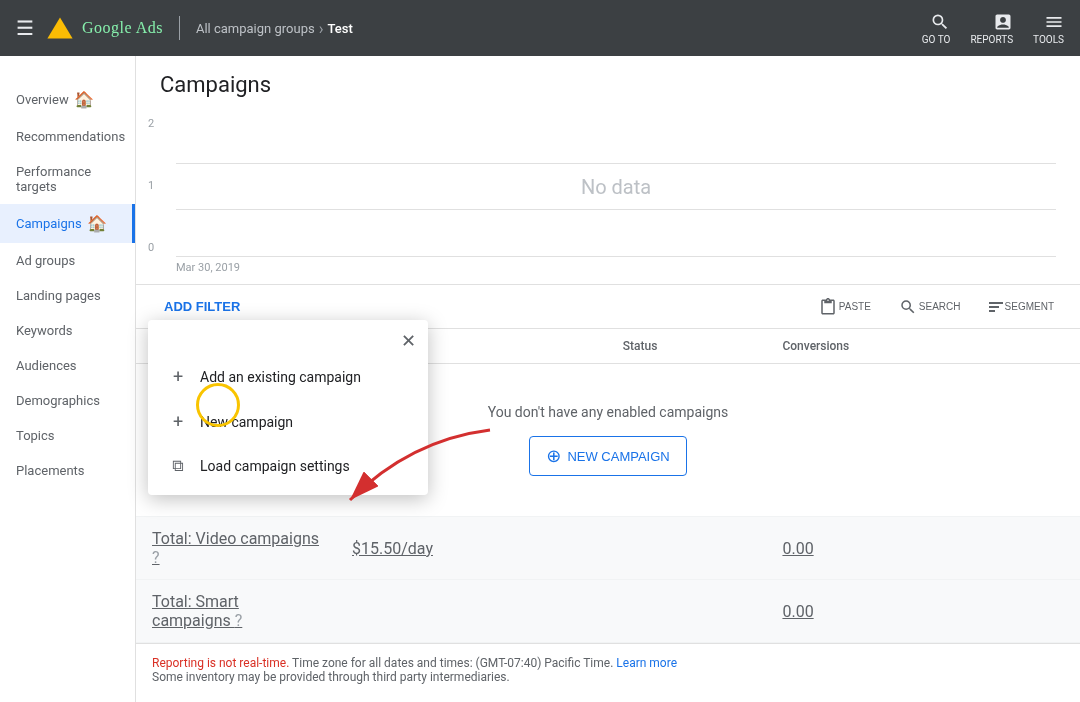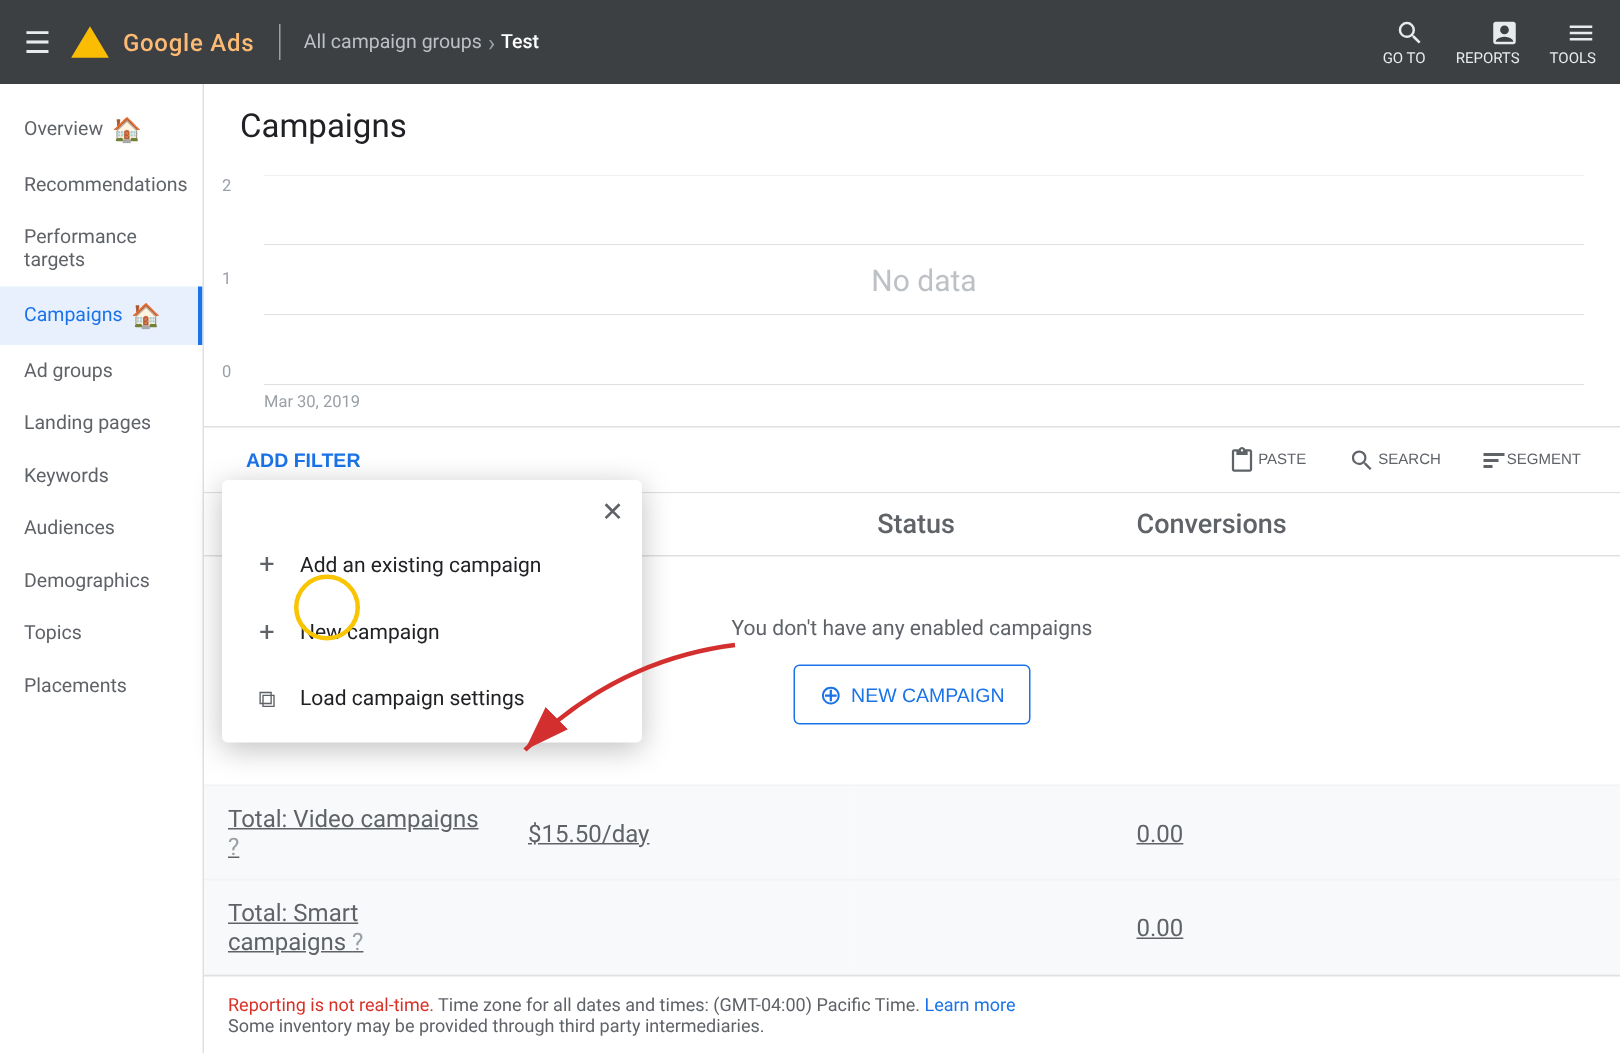--- a/index.html
+++ b/index.html
@@ -28,22 +28,23 @@
       align-items: center;
       gap: 8px;
     }
     .top-nav .logo-triangle {
       width: 28px;
       height: 28px;
     }
     .top-nav .brand-name {
       font-size: 16px;
       font-weight: 500;
-      color: #fdba74;
+      color: #86efac;
       letter-spacing: 0.5px;
+      font-family: Liberation Serif, serif;
     }
     .top-nav .divider {
       width: 1px;
       height: 24px;
       background: #9aa0a6;
       margin: 0 16px;
     }
     .top-nav .breadcrumb {
       font-size: 13px;
       color: #bdc1c6;
@@ -91,21 +92,21 @@
       height: calc(100vh - 56px);
     }
 
     
     .sidebar {
       width: 136px;
       background: #fff;
       border-right: 1px solid #e0e0e0;
       overflow-y: auto;
       flex-shrink: 0;
-      padding-top: 11px;
+      padding-top: 24px;
     }
     .sidebar-item {
       display: flex;
       align-items: center;
       padding: 10px 16px;
       cursor: pointer;
       color: #5f6368;
       font-size: 13px;
       position: relative;
       gap: 6px;
@@ -225,21 +226,21 @@
     .table-container {
       background: #fff;
     }
     .campaigns-table {
       width: 100%;
       border-collapse: collapse;
     }
     .campaigns-table th {
       text-align: left;
       padding: 10px 16px;
-      font-size: 18px;
+      font-size: 12px;
       font-weight: 500;
       color: #5f6368;
       border-bottom: 1px solid #e0e0e0;
       background: #fff;
       white-space: nowrap;
     }
     .campaigns-table td {
       padding: 12px 16px;
       font-size: 13px;
       color: #333;
@@ -545,21 +546,21 @@
             <td></td>
             <td>0.00</td>
             <td></td>
           </tr>
         </tbody>
       </table>
     </div>
 
     <div class="footer-note">
       <span class="warning">Reporting is not real-time.</span>
-      <span> Time zone for all dates and times: (GMT-04:00) Pacific Time. </span>
+      <span> Time zone for all dates and times: (GMT-07:40) Pacific Time. </span>
       <a href="#">Learn more</a>
       <br>
       <span>Some inventory may be provided through third party intermediaries.</span>
     </div>
 
   </main>
 </div>
 
 <div class="dropdown-menu">
   <div class="dropdown-close">

